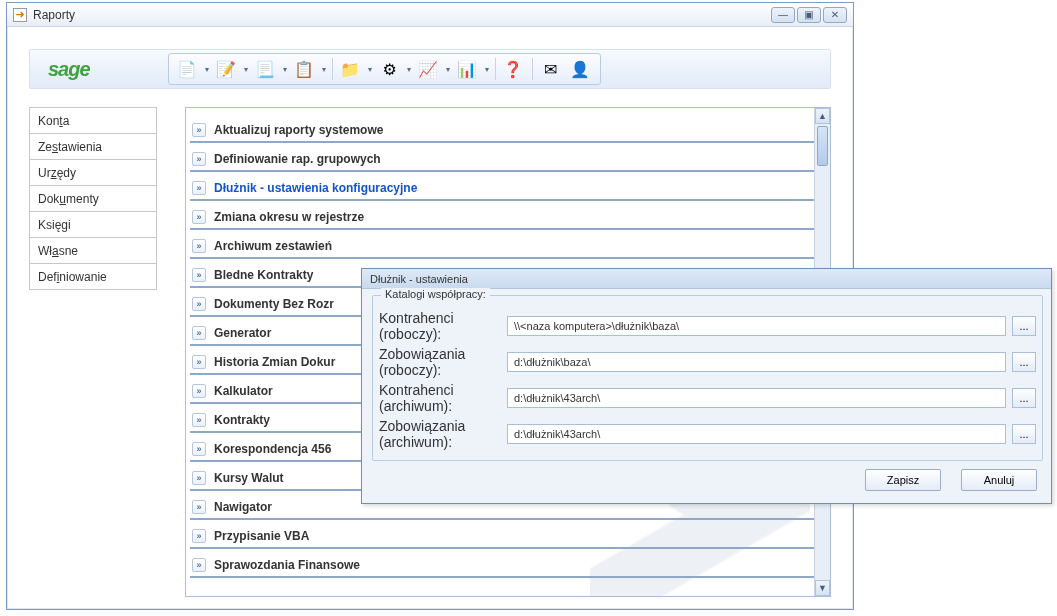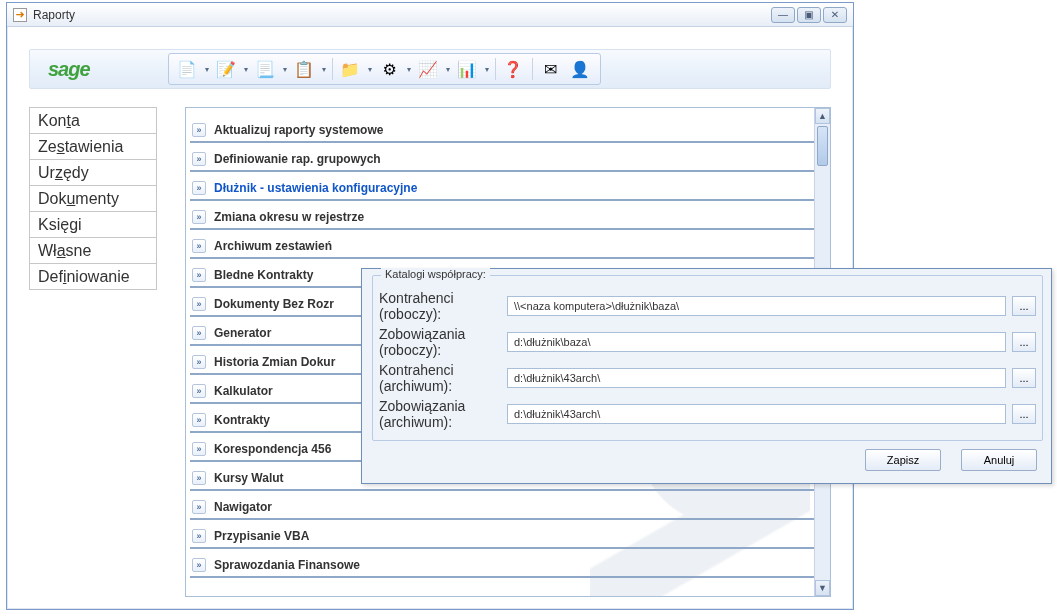--- a/index.html
+++ b/index.html
@@ -56,21 +56,21 @@
 
   
   .content {
     display: flex; margin: 18px 22px 22px 22px; gap: 28px;
     height: 490px;
   }
   .sidebar { width: 128px; }
   .sidebar-item {
     height: 27px; border: 1px solid #c7c7c7; background: #fff;
     display: flex; align-items: center; padding: 0 8px;
-    font-size: 16px; color: #333; cursor: pointer; margin-top: -1px;
+    font-size: 12px; color: #333; cursor: pointer; margin-top: -1px;
   }
   .sidebar-item:first-child { margin-top: 0; }
   .sidebar-item .ul { text-decoration: underline; }
 
   .main {
     flex: 1; position: relative; border: 1px solid #a9bed9;
     background: #fff; overflow: hidden;
   }
   .report-list { position: absolute; inset: 0; overflow: hidden; padding: 6px 16px 6px 4px; }
   .report-row {
@@ -295,20 +295,21 @@
       <div class="scrollbar">
         <div class="sb-btn">▲</div>
         <div class="sb-thumb"></div>
         <div class="sb-btn sb-bot">▼</div>
       </div>
     </div>
   </div>
 </div>
 
 <div class="dialog">
+  <div class="dlg-title">Dłużnik - ustawienia</div>
   <div class="dlg-body">
     <div class="groupbox">
       <div class="group-label">Katalogi współpracy:</div>
       <div id="fields">
           <div class="field-row">
             <div class="field-label">Kontrahenci (roboczy):</div>
             <input class="field-input" value="\\&lt;naza komputera&gt;\dłużnik\baza\" style="">
             <div class="browse-btn">...</div>
           </div>
           <div class="field-row">

